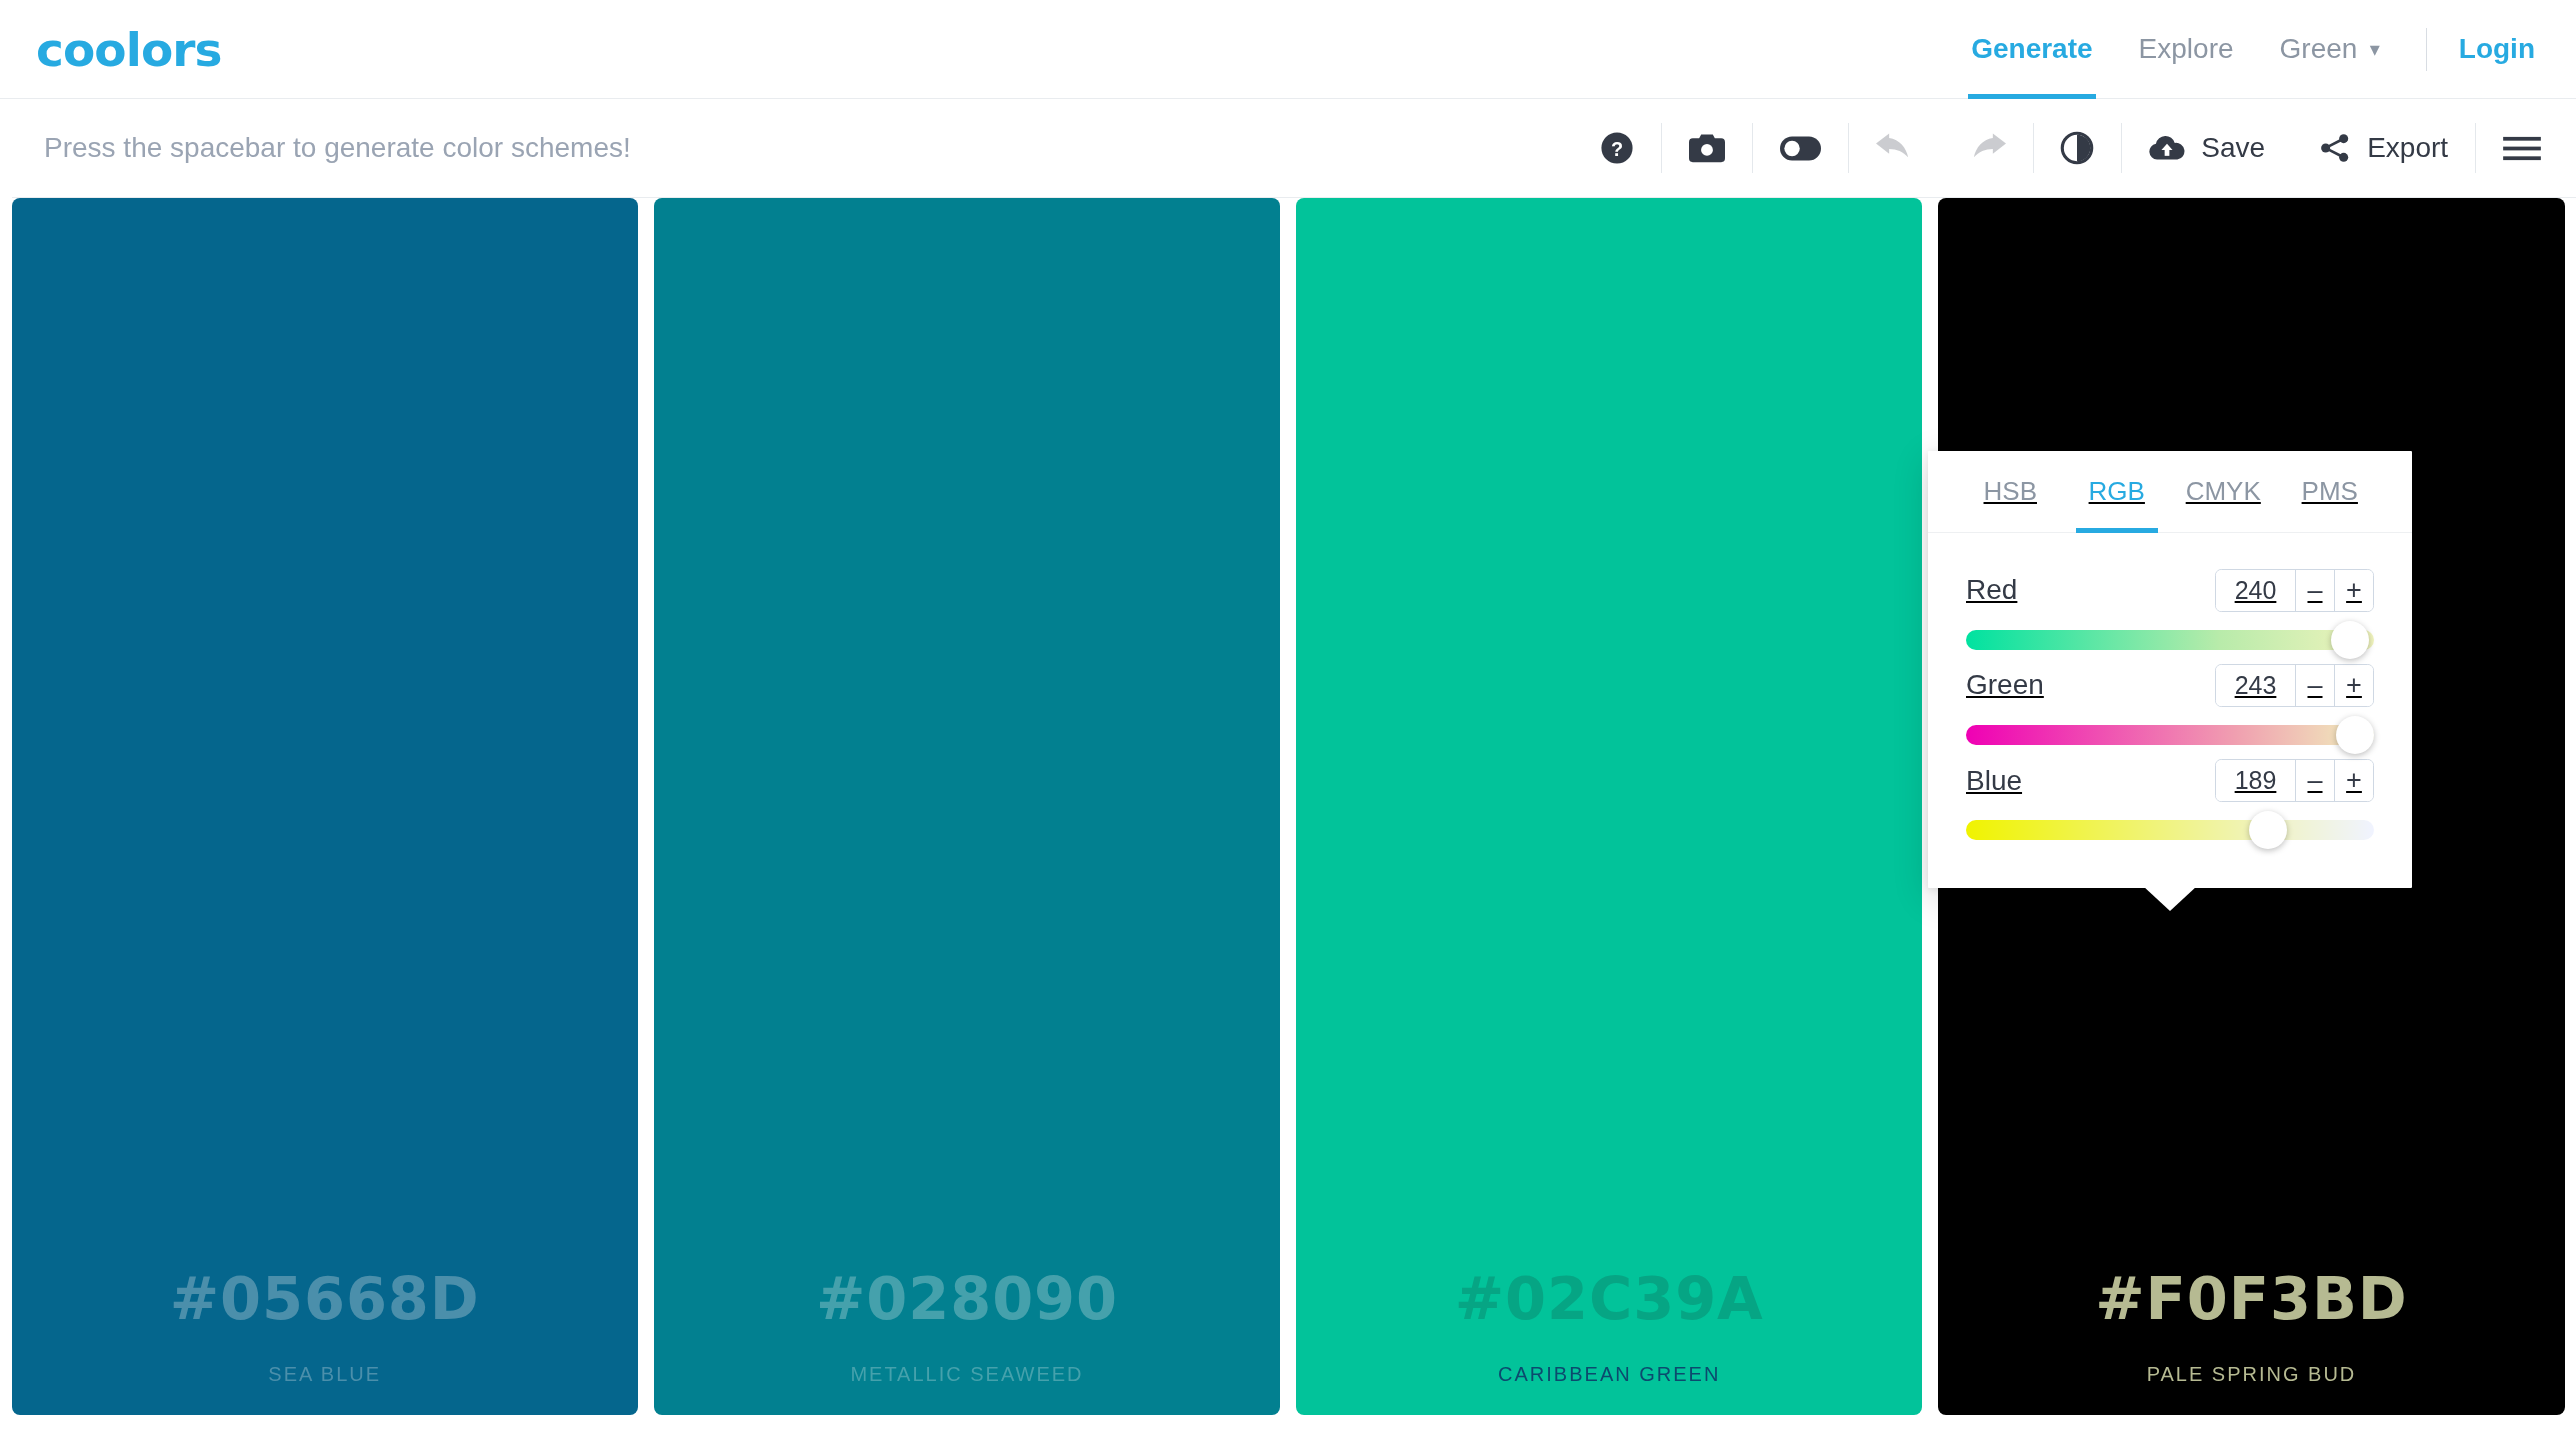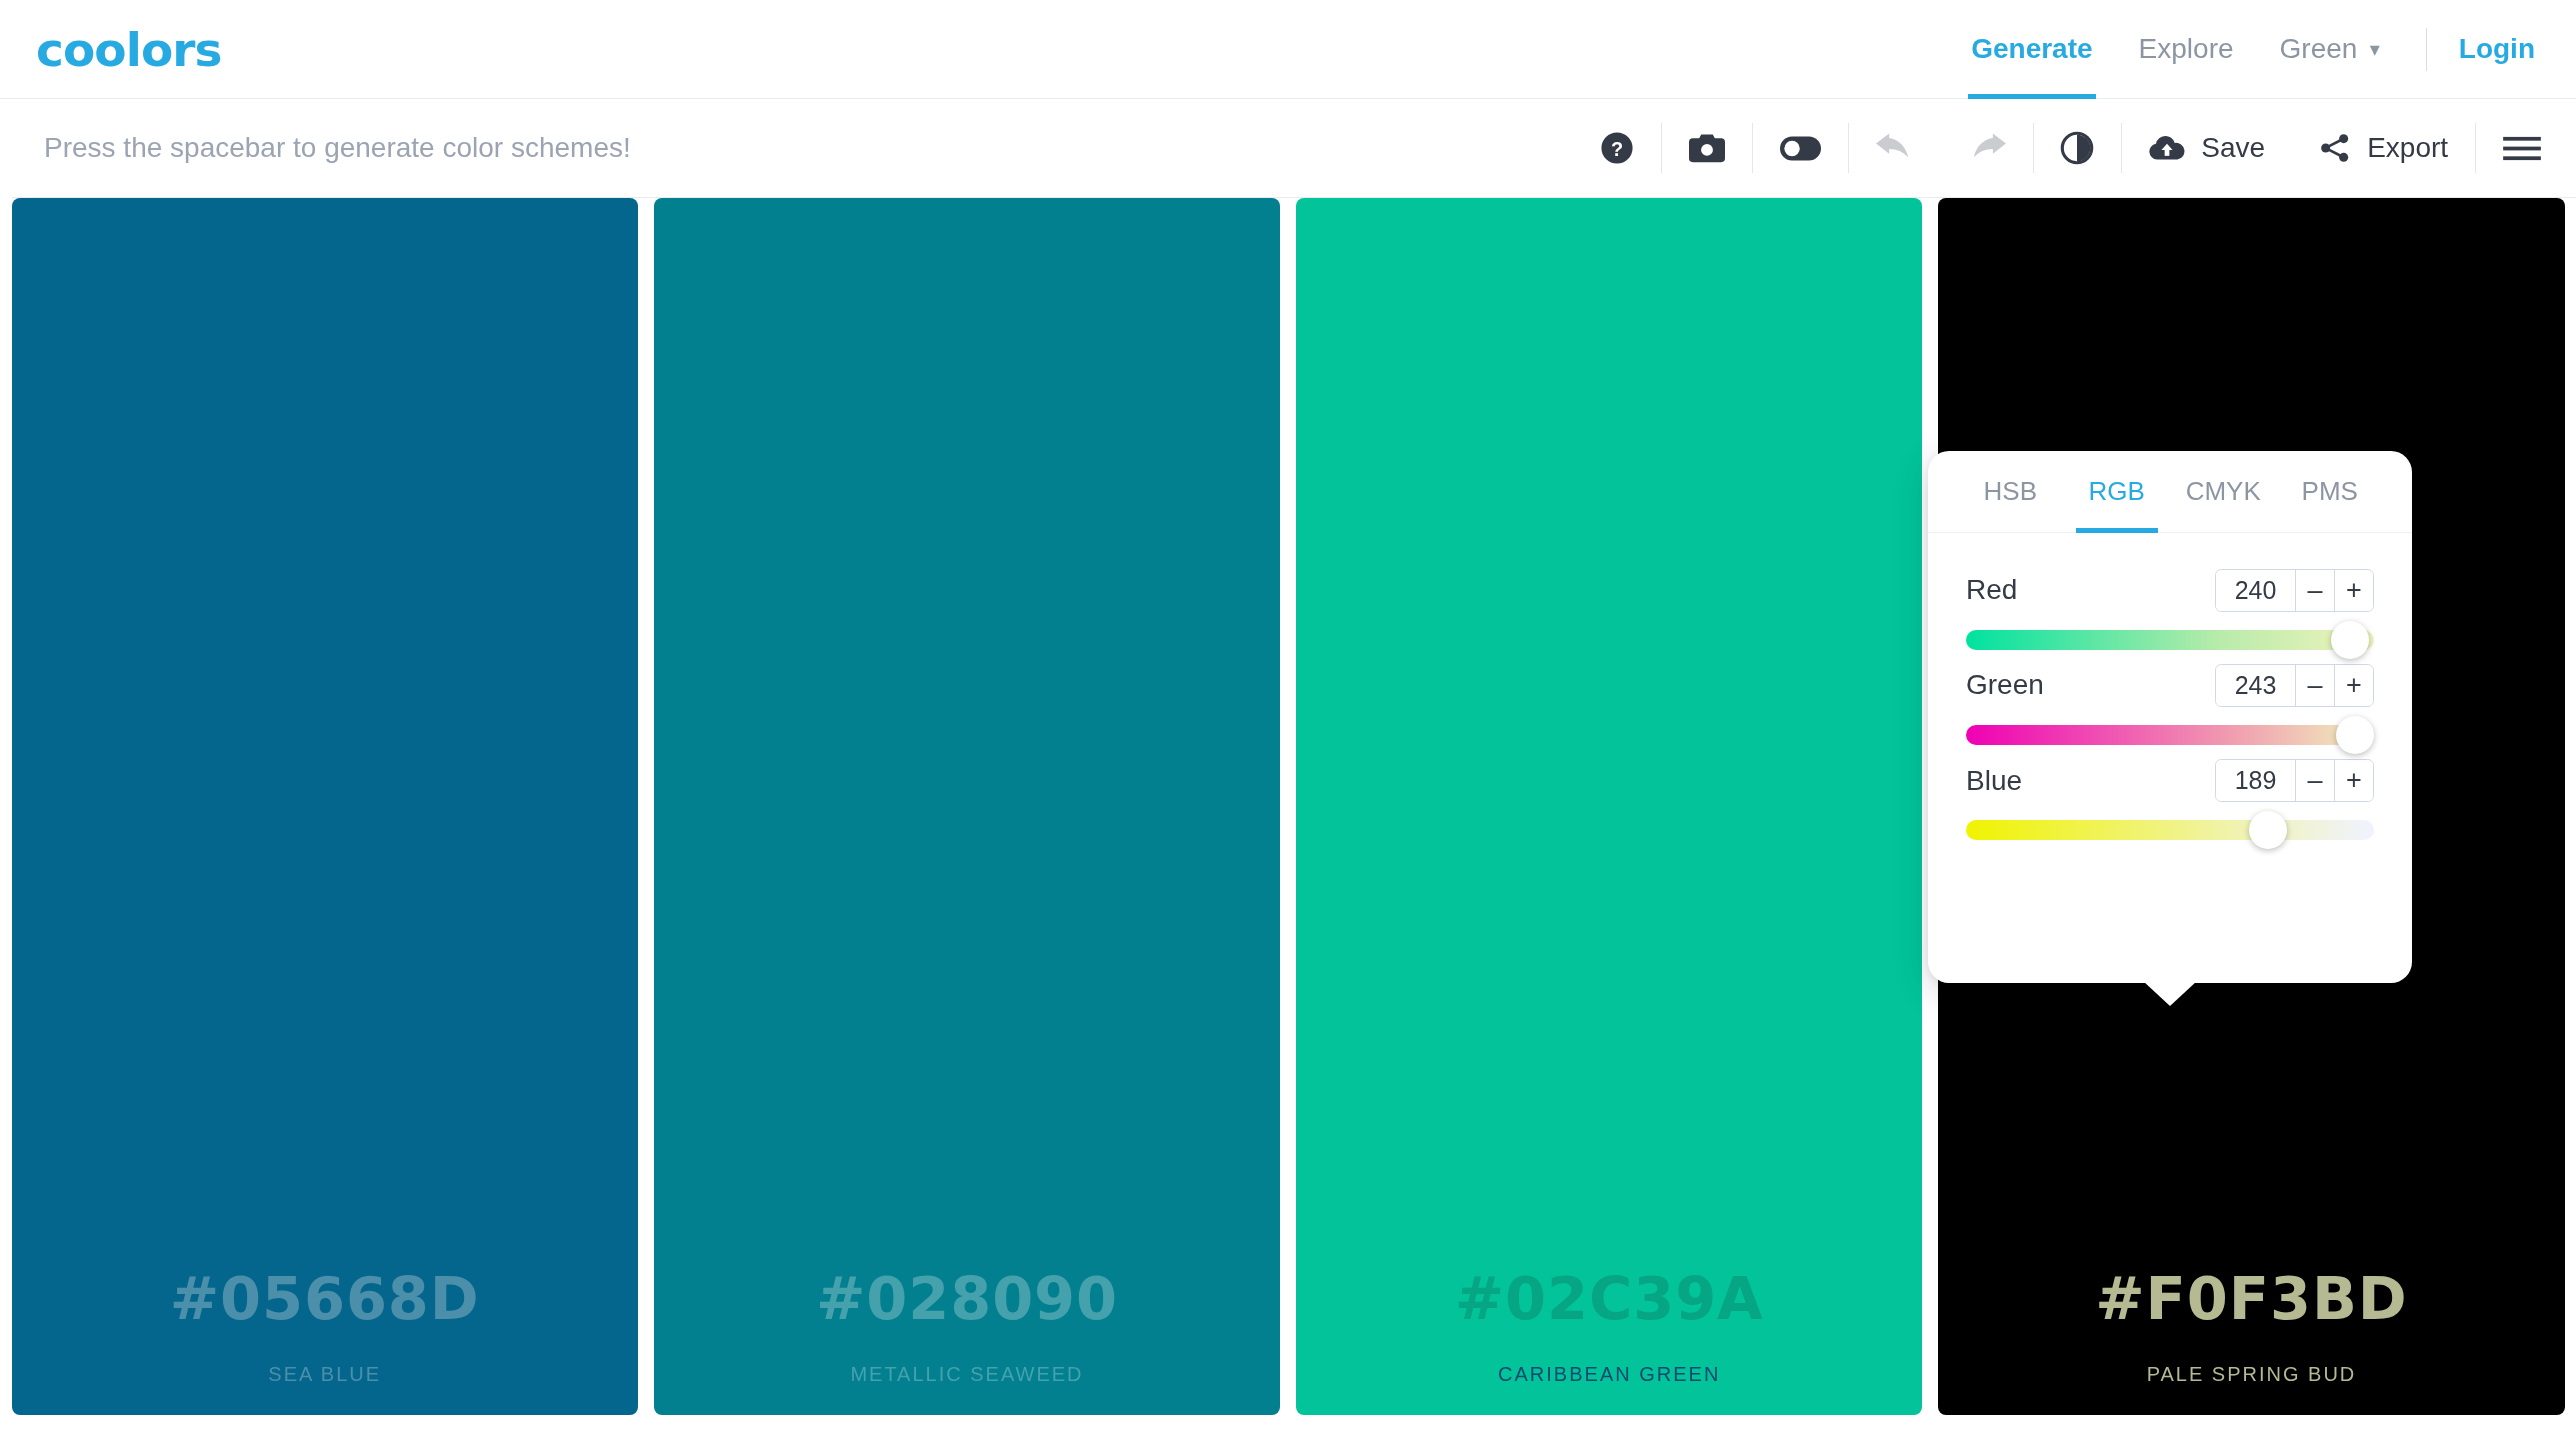--- a/index.html
+++ b/index.html
@@ -132,25 +132,26 @@
     top: 315px;
     width: 63px; height: 54px;
     display: flex; align-items: center; justify-content: center;
     cursor: pointer;
   }
 
   
   .picker {
     position: absolute;
     left: 1928px; top: 451px;
-    width: 484px; height: 532px;
-    background: #ffffff;
-    border-radius: 21px;
+    width: 484px; height: 437px;
+    background: #ffffff;
+    border-radius: 1px;
     box-shadow: 0 9px 36px rgba(0,0,0,.16), 0 1.8px 7.2px rgba(0,0,0,.08);
     z-index: 20;
+    text-decoration: underline;
   }
   .picker::after {
     content: "";
     position: absolute;
     left: 50%; transform: translateX(-50%);
     bottom: -23px;
     width: 0; height: 0;
     border-left: 27px solid transparent;
     border-right: 27px solid transparent;
     border-top: 25px solid #ffffff;

